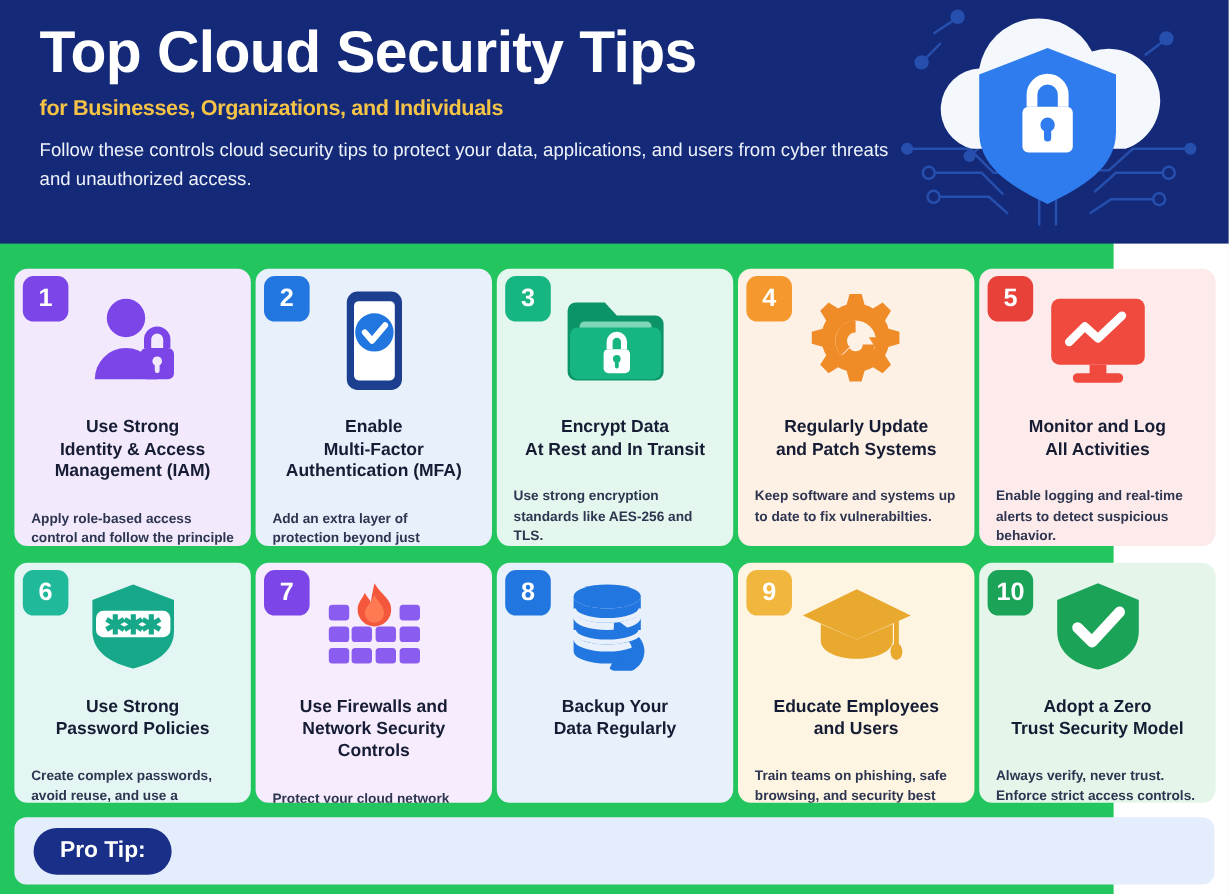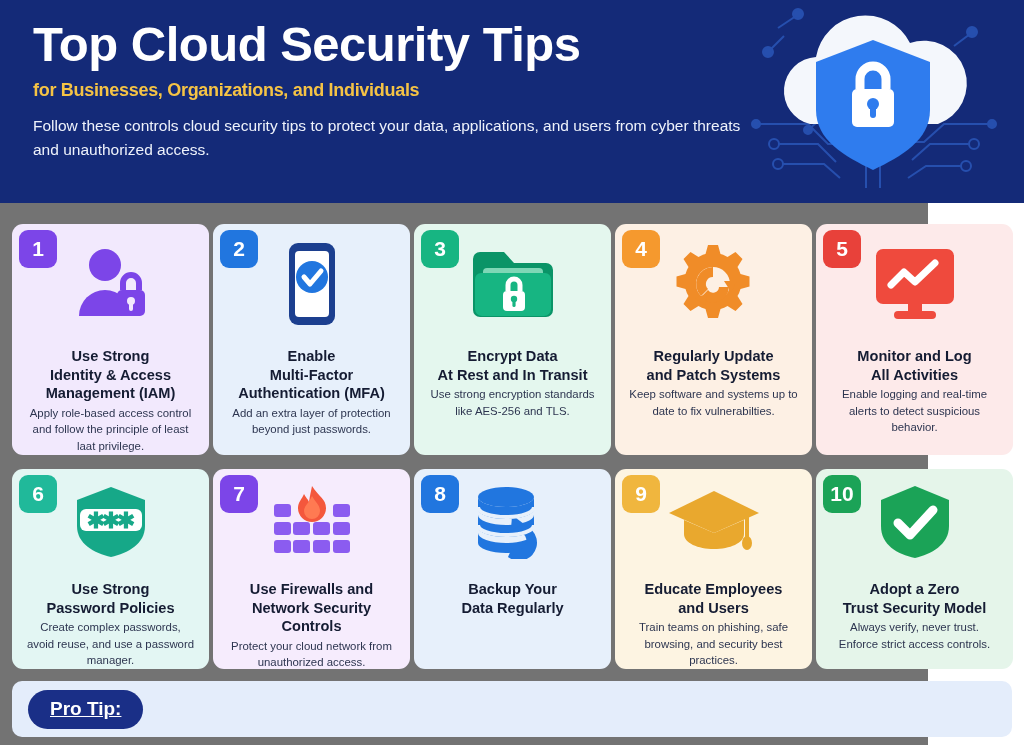--- a/index.html
+++ b/index.html
@@ -2,21 +2,21 @@
 <html><head>
 <meta charset="utf-8">
 <style>
   * { box-sizing: border-box; margin: 0; padding: 0; }
   html, body {
     width: 1024px; height: 745px;
     font-family: "Liberation Sans", sans-serif;
     background: #ffffff;
     overflow: hidden;
   }
-  .page { position: relative; width: 928px; height: 745px; background: #737373; }
+  .page { position: relative; width: 928px; height: 745px; background: #22c55e; }
 
   
   .header {
     position: relative;
     width: 1024px; height: 203px;
     background: #142a78;
     overflow: hidden;
   }
   .header-inner { position: absolute; left: 33px; top: 18px; width: 720px; }
   .title {
@@ -59,40 +59,39 @@
     height: 88px; margin-top: 6px;
     display: flex; align-items: center; justify-content: center;
   }
   .icon-wrap svg { display: block; }
   .card-title {
     text-align: center; font-size: 14.6px; font-weight: bold;
     color: #151c33; line-height: 1.28; margin-top: 19px;
     white-space: pre-line;
   }
   .card-desc {
-    text-align: center; font-size: 11.4px; color: #2d3550;
-    line-height: 1.43; margin-top: 2px; padding: 0 3px;
+    text-align: left; font-size: 11.4px; color: #2d3550;
+    line-height: 1.43; margin-top: 22px; padding: 0 3px; font-weight: bold;
   }
   .r2 .icon-wrap { height: 78px; margin-top: 4px; }
 
   
   .footer {
     position: absolute; left: 12px; top: 681px;
     width: 1000px; height: 56px;
     background: #e4edfb; border-radius: 10px;
     display: flex; align-items: center; padding: 0 16px;
   }
   .pill {
     flex: 0 0 auto;
     background: #1a2f87; color: #fff;
     font-size: 19px; font-weight: bold;
     border-radius: 22px;
     padding: 8px 22px 9px;
     margin-right: 18px;
-    text-decoration: underline;
   }
   .footer-text {
     font-size: 14.4px; color: #151c33; line-height: 1.48;
   }
   .footer-text b { font-weight: bold; }
 </style>
 </head>
 <body>
 
 <div class="page">

